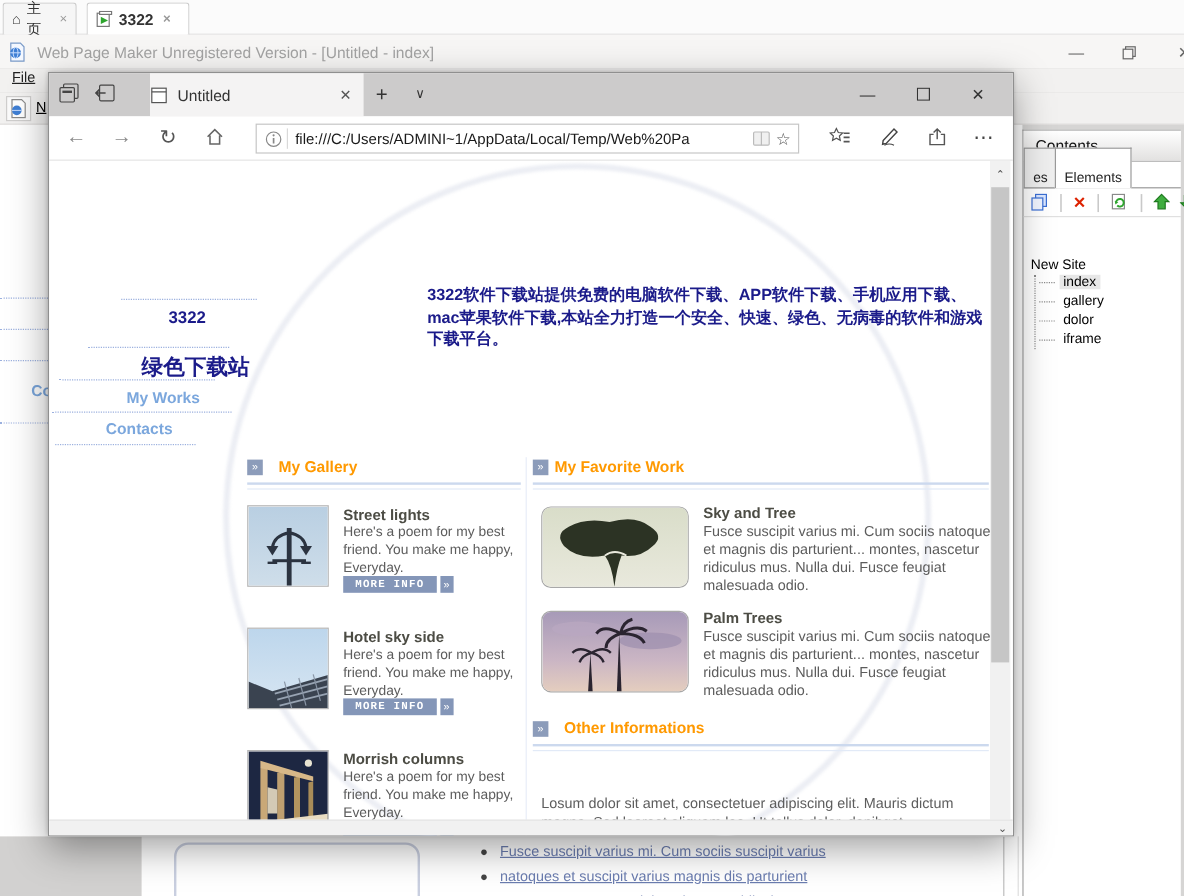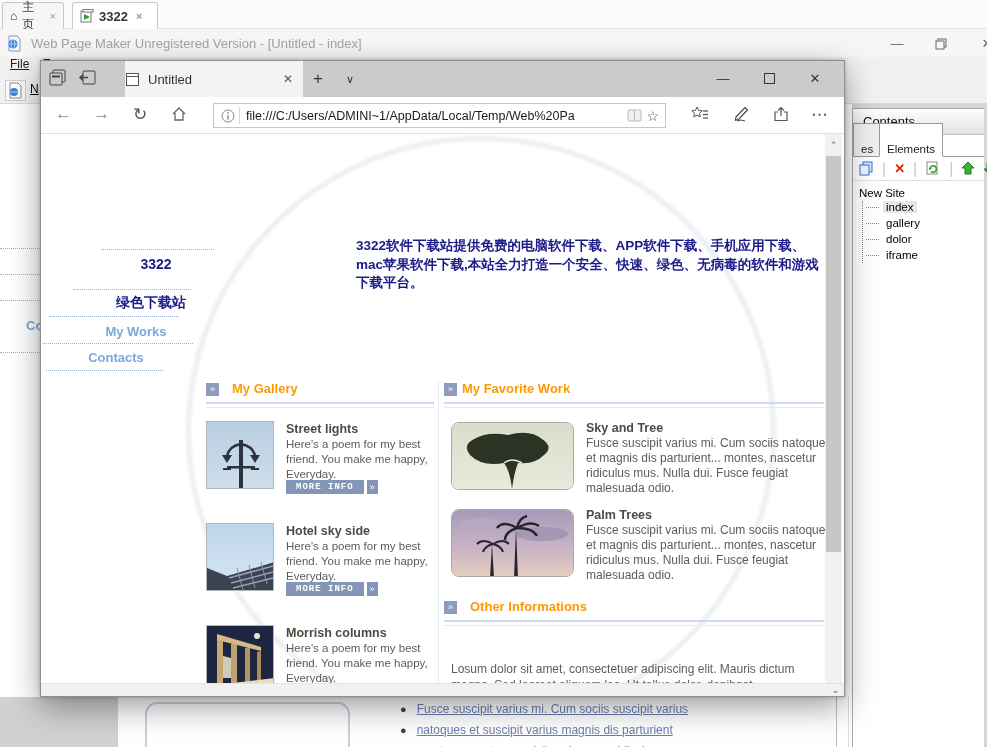--- a/index.html
+++ b/index.html
@@ -48,21 +48,21 @@
   #contents-header { height:26px; background:linear-gradient(#ffffff,#e2e1e0); border-bottom:1px solid #bdbdbd;
                      font-size:13px; color:#111; line-height:25px; padding-left:10px; }
   #contents-tabs { height:22px; border-bottom:1px solid #9a9a9a; position:relative; font-size:11.5px; }
   .ptab { position:absolute; bottom:-1px; height:20px; padding:16px 7px; line-height:19px; color:#222;
           background:#efefef; border:1px solid #9a9a9a; border-bottom:1px solid #9a9a9a; }
   .ptab.active { background:#ffffff; border-bottom:1px solid #ffffff; }
   #contents-toolbar { height:24px; display:flex; align-items:center; gap:8px; padding-left:6px;
                       border-bottom:1px solid #e0e0e0; }
   #contents-toolbar .sep { color:#c9c9c9; }
   .red-x { color:#dd2200; font-weight:bold; font-size:13px; }
-  #site-tree { font-size:11.5px; color:#000; padding:6px 0 0 4px; position:relative; }
+  #site-tree { font-size:11.5px; color:#000; padding:6px 0 0 4px; position:relative;margin-top:28px; }
   #site-tree .root { padding-left:2px; }
   .tree-v { position:absolute; left:9px; top:20px; height:62px; border-left:1px dotted #8a8a8a; }
   .tree-row { display:flex; align-items:center; height:16px; }
   .tree-row .branch { display:inline-block; width:13px; height:0; border-top:1px dotted #8a8a8a;
                       margin:0 4px 0 9px; }
   .tree-row .lbl { padding:0 3px; }
   .tree-row .lbl.sel { background:#e7e7e7; }
 
   
   #edge { position:absolute; left:40px; top:60px; width:805px; height:637px; z-index:5;
@@ -348,21 +348,21 @@
     </span>
     <span class="nav-ic" style="left:770px; color:#444;">⋯</span>
   </div>
 
   <div id="edge-content">
     <div id="arc"></div>
 
     <div class="dotline" style="left:60px; top:115px; width:113px;"></div>
     <div class="nav-label navy" style="left:55px; top:122px; width:120px; font-size:14px;">3322</div>
     <div class="dotline" style="left:32px; top:155px; width:118px;"></div>
-    <div class="nav-label navy" style="left:45px; top:160px; width:130px; font-size:14px;">绿色下载站</div>
+    <div class="nav-label navy" style="left:57px; top:160px; width:130px; font-size:18px;">绿色下载站</div>
     <div class="dotline" style="left:8px; top:182px; width:130px;"></div>
     <div class="nav-label" style="left:35px; top:190px; width:120px; font-size:13px; color:#7ba7dd;">My Works</div>
     <div class="dotline" style="left:2px; top:209px; width:150px;"></div>
     <div class="nav-label" style="left:15px; top:216px; width:120px; font-size:13px; color:#7ba7dd;">Contacts</div>
     <div class="dotline" style="left:5px; top:236px; width:117px;"></div>
 
     <div id="intro">3322软件下载站提供免费的电脑软件下载、APP软件下载、手机应用下载、mac苹果软件下载,本站全力打造一个安全、快速、绿色、无病毒的软件和游戏下载平台。</div>
 
     <div class="sec-head" style="left:165px; top:247px; width:228px;">
       <span class="chev">»</span>

